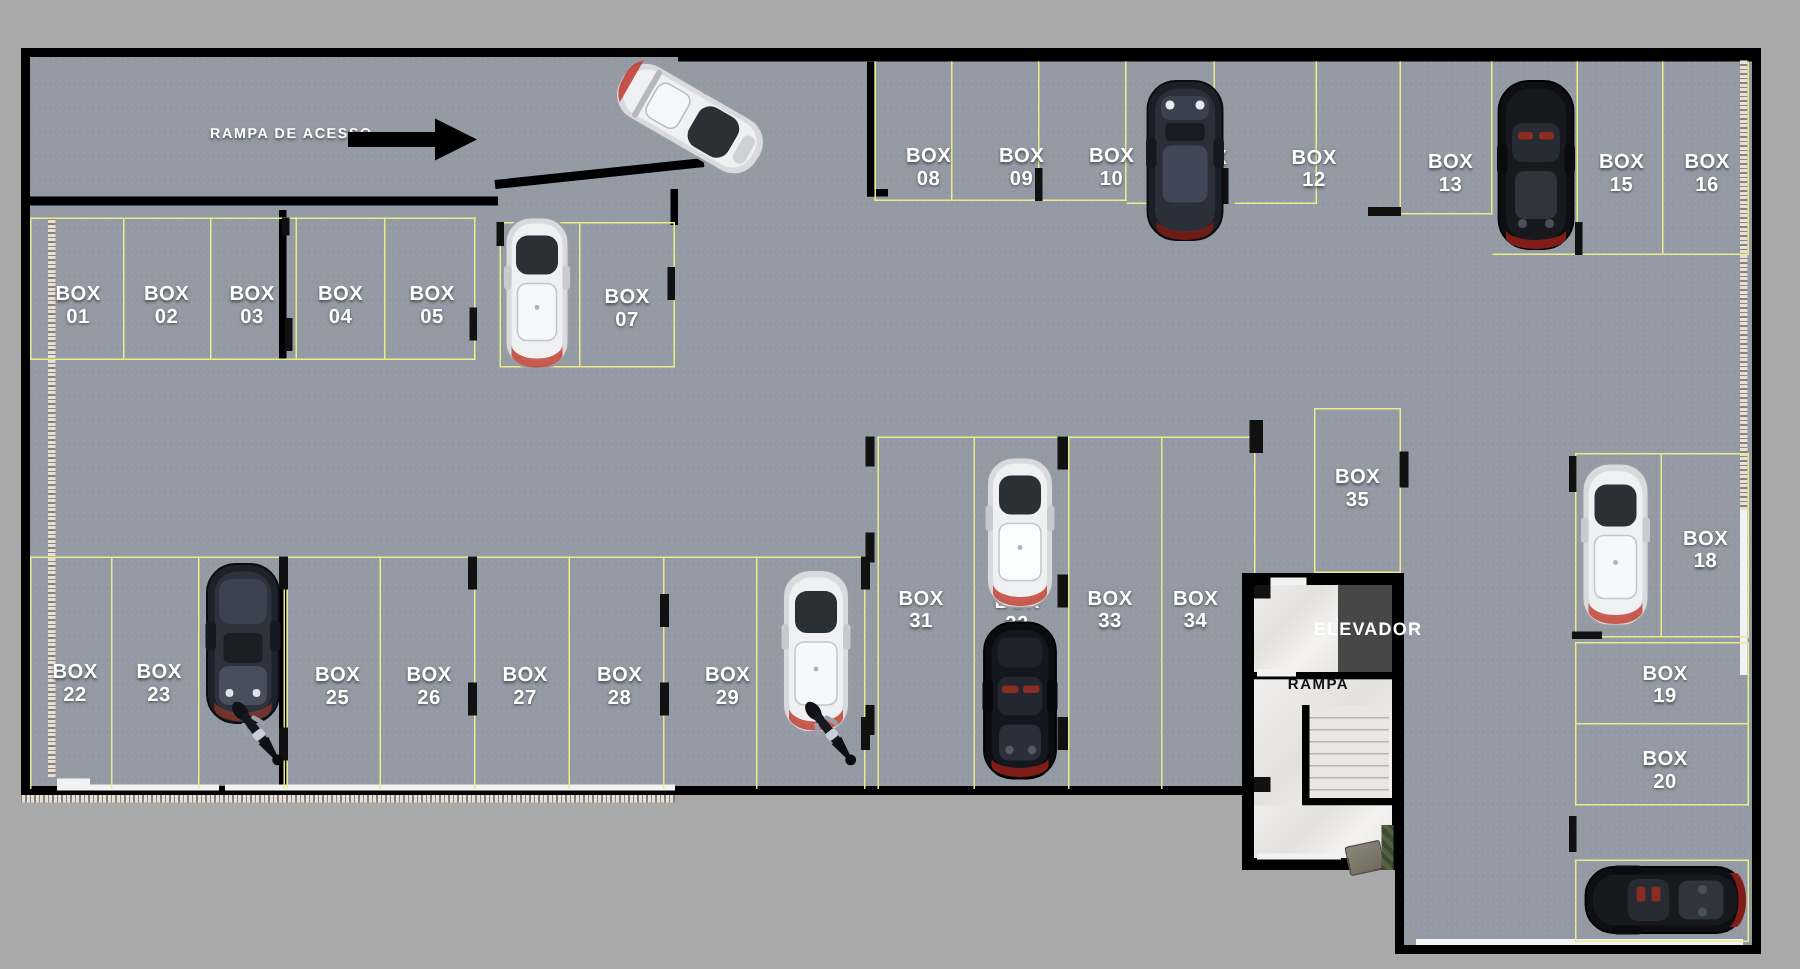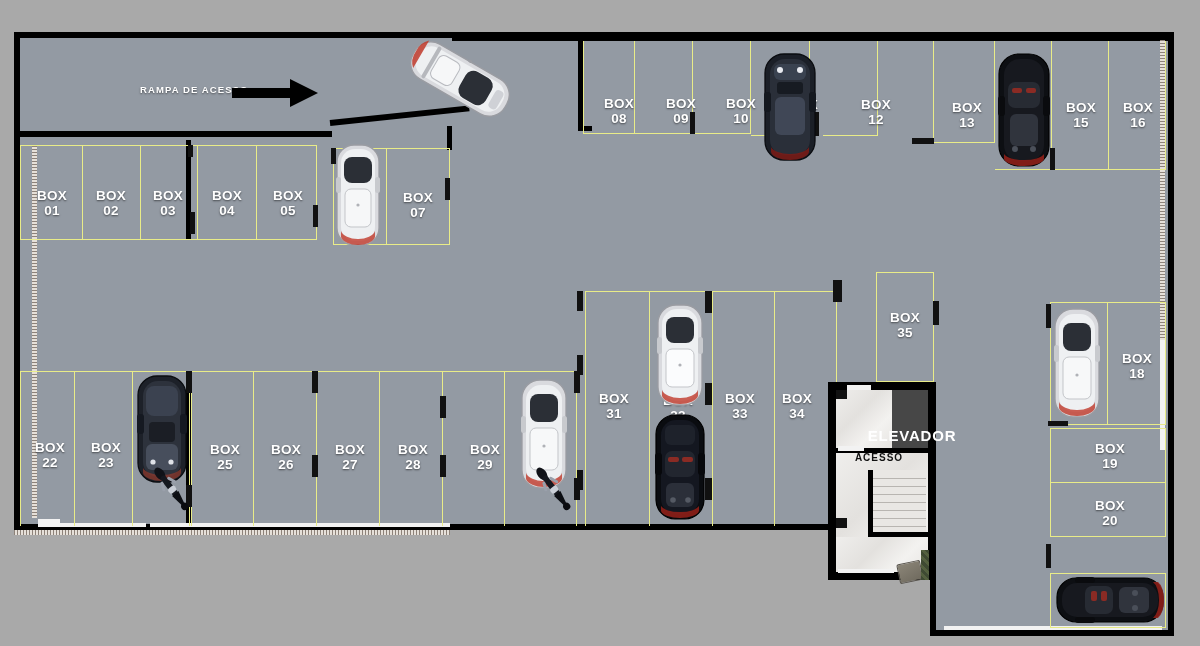--- a/index.html
+++ b/index.html
@@ -35,22 +35,22 @@
   .col{position:absolute;background:#111;}
 
   
   .ramp-text{position:absolute;color:#fff;font-weight:bold;font-size:9.5px;
     letter-spacing:1.1px;white-space:nowrap;text-shadow:0 1px 2px rgba(0,0,0,.5);}
 
   
   .tile{position:absolute;background:
       linear-gradient(135deg,#efeeec 0%,#e3e1de 40%,#f3f2f0 70%,#e7e5e2 100%);}
   .elev{position:absolute;background:#474747;}
-  .elev-lbl{position:absolute;color:#fff;font-weight:bold;font-size:15px;
-    letter-spacing:.8px;white-space:nowrap;transform:translate(-50%,-50%);margin-top:16px;}
+  .elev-lbl{position:absolute;color:#fff;font-weight:bold;font-size:12px;
+    letter-spacing:.8px;white-space:nowrap;transform:translate(-50%,-50%);}
   .esc-lbl{position:absolute;color:#111;font-weight:bold;font-size:10px;
     letter-spacing:1px;white-space:nowrap;transform:translate(-50%,-50%);}
   .tread{position:absolute;background:#e9e7e4;}
   .tread i{position:absolute;left:0;right:0;height:1px;background:#b8b5b1;}
   .mat{position:absolute;background:linear-gradient(160deg,#8b8578,#6f6a5e);
        border:1.5px solid #55514a;border-radius:2px;}
   .hedge{position:absolute;background:repeating-linear-gradient(45deg,#3f4a33 0 3px,#54603f 3px 6px);}
 
   
   .veh{position:absolute;transform-origin:50% 50%;}
@@ -274,21 +274,21 @@
   <div class="wall" style="left:828px;top:382px;width:8px;height:198px;"></div>
   <div class="wall" style="left:928px;top:382px;width:8px;height:198px;"></div>
   <div class="wall" style="left:828px;top:572px;width:108px;height:8px;"></div>
   <div class="wall" style="left:828px;top:448px;width:108px;height:5px;"></div>
 
   <div class="tile" style="left:836px;top:390px;width:56px;height:58px;"></div>
   <div class="elev" style="left:892px;top:390px;width:36px;height:58px;"></div>
   <div class="elev-lbl" style="left:912px;top:419px;">ELEVADOR</div>
 
   <div class="tile" style="left:836px;top:453px;width:92px;height:119px;"></div>
-  <div class="esc-lbl" style="left:879px;top:457px;">ACESSO</div>
+  <div class="esc-lbl" style="left:879px;top:457px;">RAMPA</div>
 
   <div class="tread" style="left:872px;top:470px;width:54px;height:64px;">
     <i style="top:8px"></i>
       <i style="top:16px"></i>
       <i style="top:24px"></i>
     <i style="top:32px"></i>
       <i style="top:40px"></i>
       <i style="top:48px"></i>
       <i style="top:56px"></i>
   </div>

